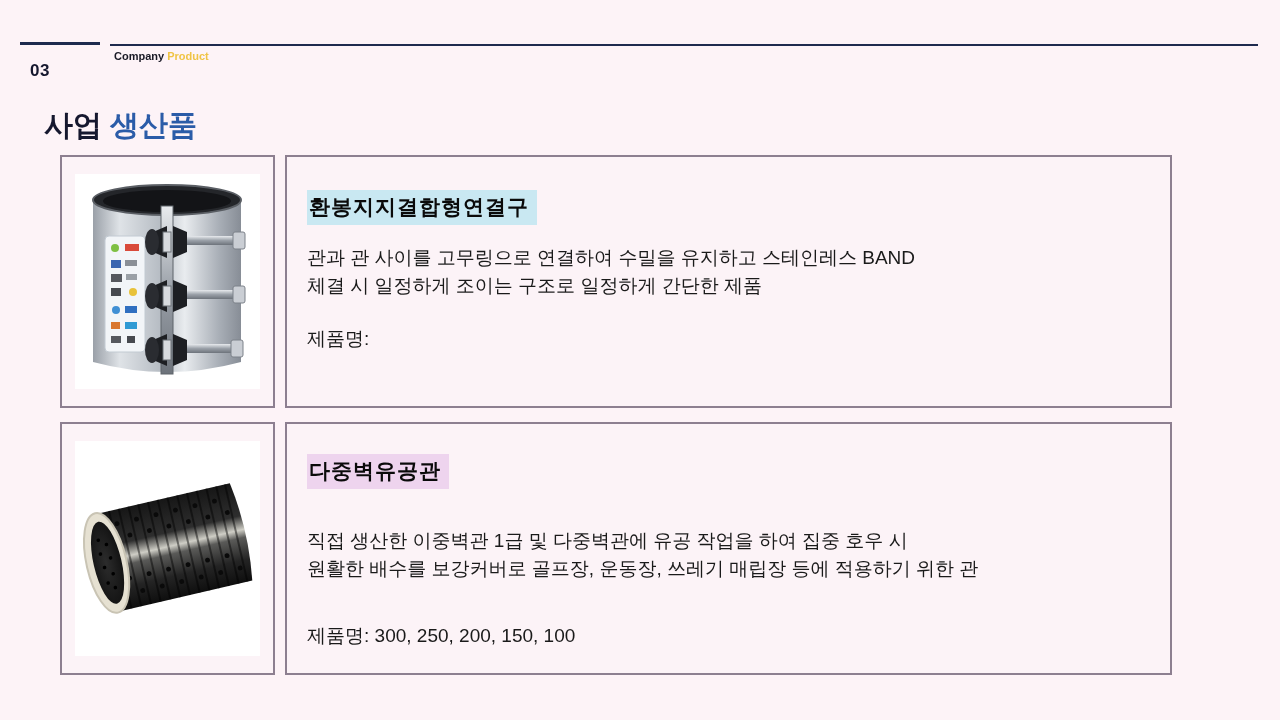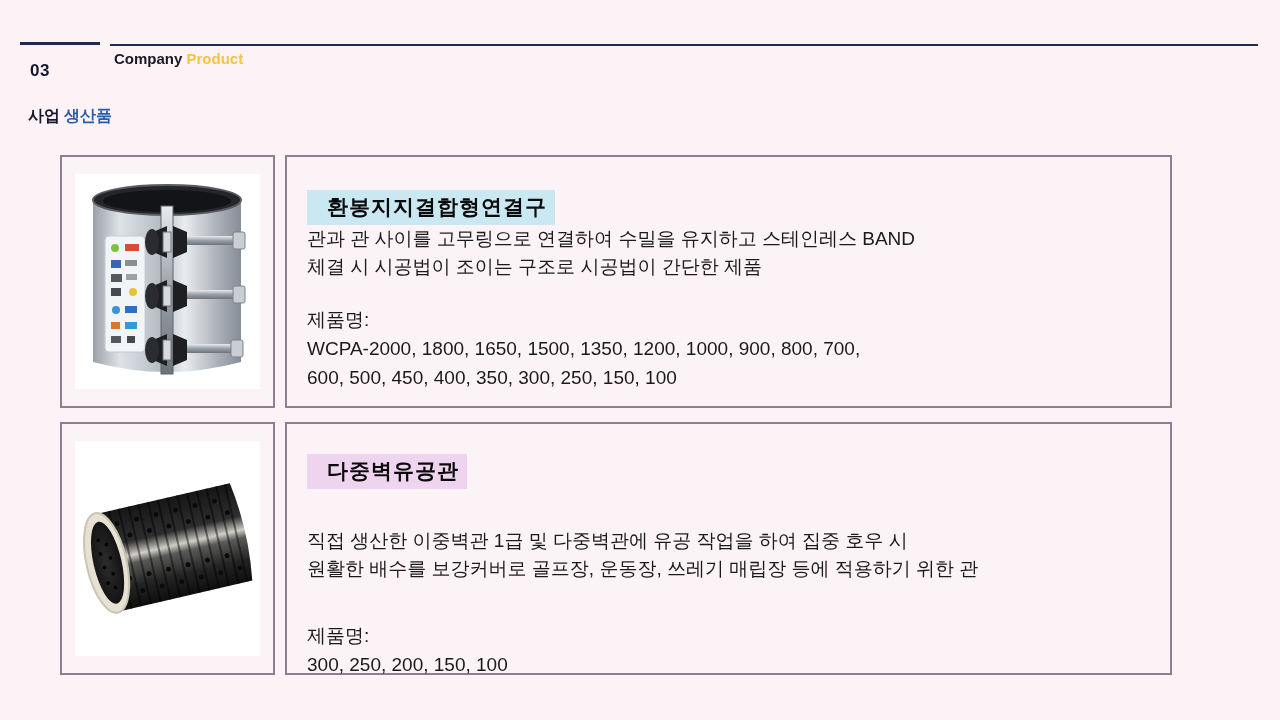--- a/index.html
+++ b/index.html
@@ -10,53 +10,53 @@
     position:relative;
     overflow:hidden;
     color:#141414;
   }
   .abs { position:absolute; }
 
   
   .rule-short { left:20px; top:42px; width:80px; height:3px; background:#1e2a4e; }
   .rule-long  { left:110px; top:44px; width:1148px; height:2px; background:#1e2a4e; }
   .page-num   { left:30px; top:61px; font-size:17px; font-weight:bold; color:#15172e; letter-spacing:.5px; }
-  .header-title { left:114px; top:50px; font-size:15px; font-weight:bold; }
+  .header-title { left:114px; top:50px; font-size:11px; font-weight:bold; }
   .header-title .dark { color:#191925; }
   .header-title .accent { color:#f0c445; }
 
   
-  .section-title { left:28px; top:106px; font-size:16px; font-weight:bold;font-family:Liberation Serif, serif; }
+  .section-title { left:44px; top:106px; font-size:29px; font-weight:bold; }
   .section-title .dark { color:#15172e; }
   .section-title .accent { color:#2b5ca8; }
 
   
   .box { position:absolute; border:2px solid #8d7f90; background:#fcf3f7; }
   .img-box   { left:60px; width:215px; height:253px; display:flex; align-items:center; justify-content:center; }
   .text-box  { left:285px; width:887px; height:253px; padding:30px 20px 0 20px; }
   .row1 { top:155px; }
   .row2 { top:422px; }
 
   .photo { background:#ffffff; }
 
   .prod-title {
     display:inline-block;
     font-size:21px;
     font-weight:bold;
     color:#0a0a0a;
-    padding:3px 8px 4px 20px;
+    padding:3px 8px 4px 2px;
     letter-spacing:1px;
   }
   .desc { font-size:19px; line-height:28px; color:#1a1a1a; }
   .tb1 .prod-title { margin-top:3px; }
-  .tb1 .desc { }
+  .tb1 .desc { margin-top:19px; }
   .tb2 .prod-title { margin-top:0px; }
   .tb2 .desc { margin-top:38px; }
 
-  .prod-name { display:flex; font-size:19px; line-height:29px; color:#1a1a1a;flex-direction:column; }
+  .prod-name { display:flex; font-size:19px; line-height:29px; color:#1a1a1a; }
   .tb1 .prod-name { margin-top:24px; }
   .tb2 .prod-name { margin-top:38px; }
   .pn-label { white-space:pre; }
 </style>
 </head>
 <body>
 
 <div class="abs rule-short"></div>
 <div class="abs rule-long"></div>
 <div class="abs page-num">03</div>
@@ -131,28 +131,24 @@
       <rect x="156" y="166" width="12" height="17" rx="2" fill="#caced4" stroke="#7d828a"></rect>
       <rect x="88" y="166" width="8" height="20" fill="#d7dade" stroke="#6b7077"></rect>
     </g>
   </svg>
 </div>
 
 <div class="box text-box tb1 row1">
   <span class="prod-title" style="background-color: rgb(201, 232, 242);">환봉지지결합형연결구</span>
   <div class="desc">
     <div>관과 관 사이를 고무링으로 연결하여 수밀을 유지하고 스테인레스 BAND</div>
-    <div>체결 시 시공법이 조이는 구조로 시공법이 간단한 제품</div>
+    <div>체결 시 일정하게 조이는 구조로 일정하게 간단한 제품</div>
   </div>
   <div class="prod-name">
     <span class="pn-label">제품명: </span>
-    <span>
-      <div>WCPA-2000, 1800, 1650, 1500, 1350, 1200, 1000, 900, 800, 700,</div>
-      <div>600, 500, 450, 400, 350, 300, 250, 150, 100</div>
-    </span>
   </div>
 </div>
 
 <div class="box img-box row2">
   <svg class="photo" width="185" height="215" viewBox="0 0 185 215">
     <defs>
       <linearGradient id="pipe" x1="0" y1="0" x2="0" y2="1">
         <stop offset="0" stop-color="#161616"></stop>
         <stop offset="0.34" stop-color="#2e2e2e"></stop>
         <stop offset="0.48" stop-color="#cfcec6"></stop>

